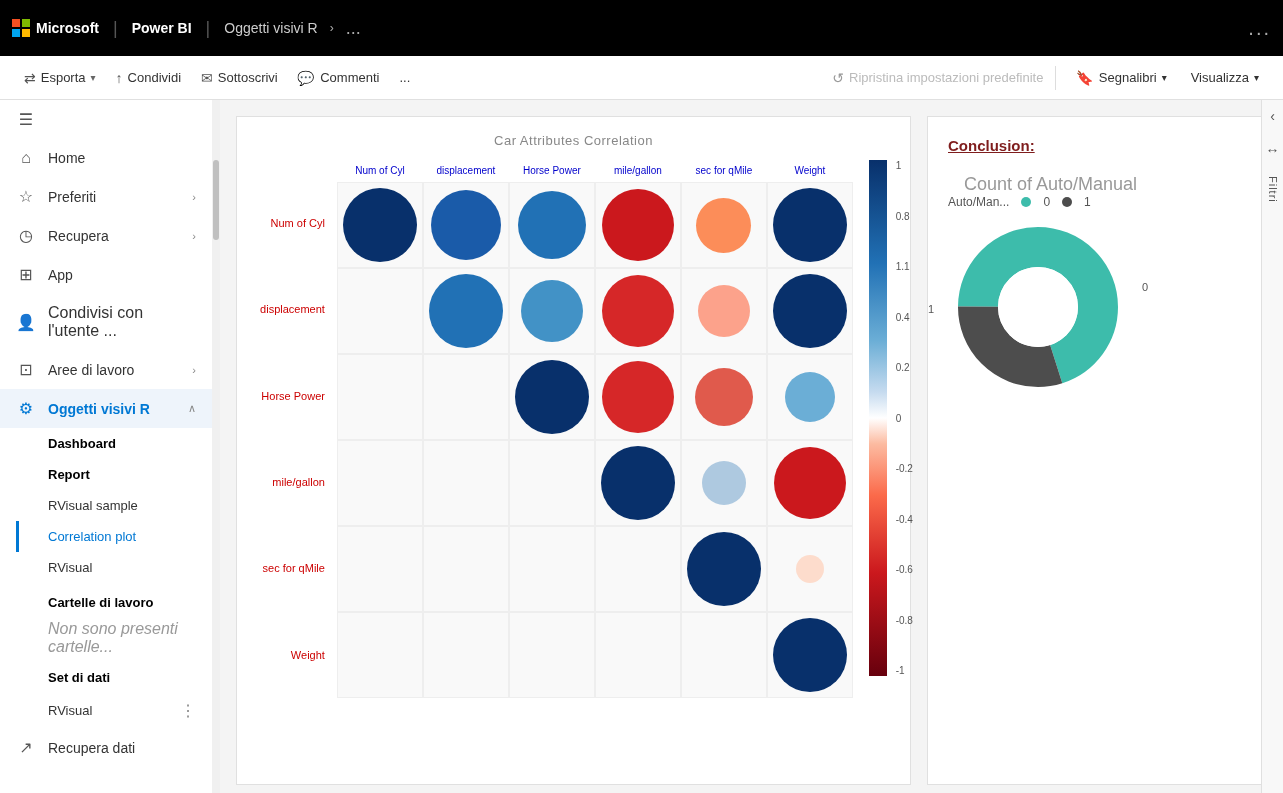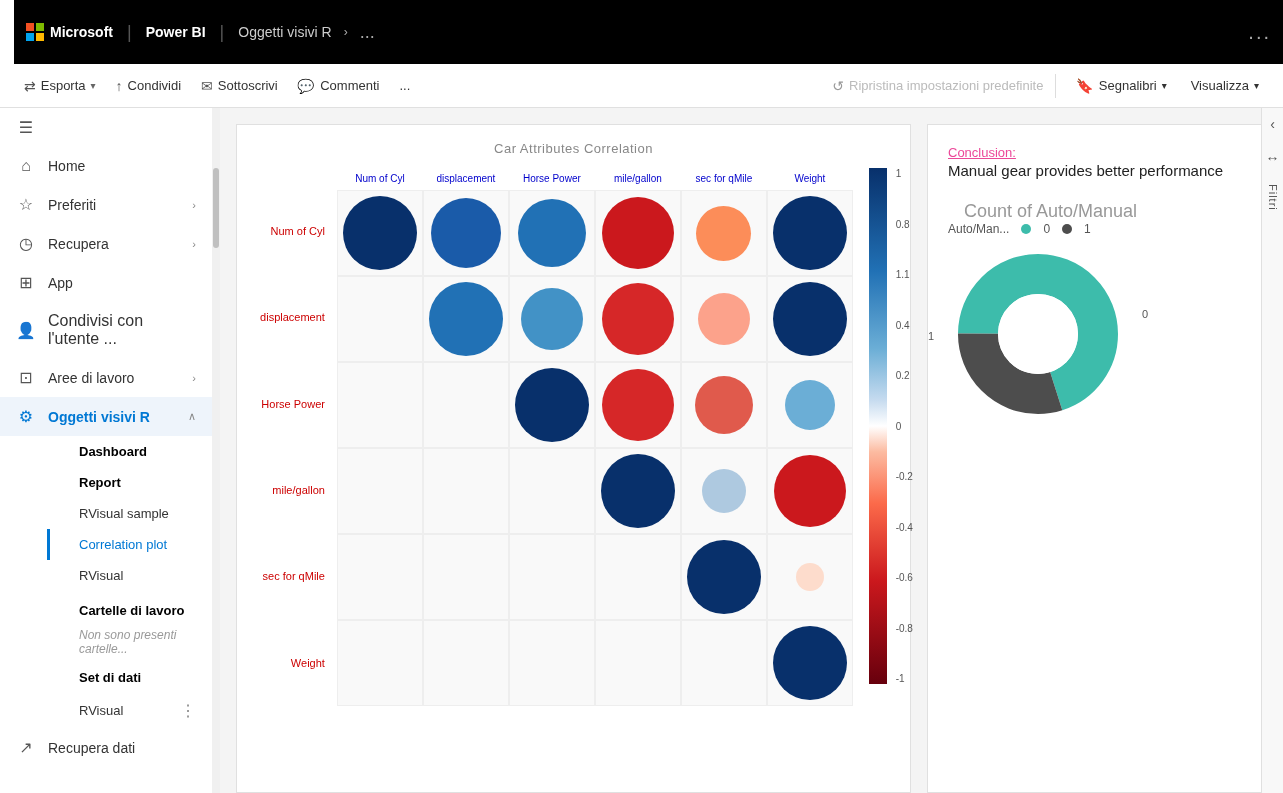--- a/index.html
+++ b/index.html
@@ -1,27 +1,26 @@
 <!DOCTYPE html>
 <html><head>
   <meta charset="utf-8">
   <style>
     * { box-sizing: border-box; margin: 0; padding: 0; }
     body { font-family: 'Segoe UI', Arial, sans-serif; background: #fff; width: 1283px; height: 793px; overflow: hidden; }
 
     
     .top-bar {
-      height: 64px;
+      height: 56px;
       background: #000;
       display: flex;
       align-items: center;
       padding: 0 12px;
       gap: 12px;
       color: #fff;
-      margin-left: 14px;
     }
     .top-bar .ms-logo {
       display: flex; align-items: center; gap: 6px;
     }
     .ms-squares { display: grid; grid-template-columns: 1fr 1fr; gap: 2px; width: 18px; height: 18px; }
     .ms-sq { width: 8px; height: 8px; }
     .sq1 { background: #f25022; }
     .sq2 { background: #7fba00; }
     .sq3 { background: #00a4ef; }
     .sq4 { background: #ffb900; }
@@ -70,24 +69,23 @@
       cursor: pointer;
       font-size: 14px;
       color: #333;
       border-radius: 0;
       position: relative;
     }
     .sidebar-item .si-icon { font-size: 16px; color: #555; width: 20px; text-align: center; }
     .sidebar-item .si-label { flex: 1; }
     .sidebar-item .si-arrow { font-size: 11px; color: #888; }
     .sidebar-sub {
-      padding-left: 60px;
+      padding-left: 48px;
       font-size: 14px;
       color: #555;
-      margin-left: 19px;
     }
     .sidebar-sub-item {
       padding: 8px 16px 8px 0;
       cursor: pointer;
       color: #333;
       font-size: 13px;
     }
     .sidebar-sub-item.bold { font-weight: 700; color: #000; }
     .sidebar-sub-item.active { font-weight: 400; color: #0078d4; }
 
@@ -189,24 +187,24 @@
     .right-panel {
       width: 340px;
       background: #fff;
       border: 1px solid #e0e0e0;
       padding: 20px;
       display: flex;
       flex-direction: column;
       gap: 12px;
     }
     .conclusion-title {
-      font-size: 13px;
-      font-weight: 400;
+      font-size: 15px;
+      font-weight: 700;
       text-decoration: underline;
-      color: #ec4899;
+      color: #7f1d1d;
     }
     .conclusion-text {
       font-size: 15px;
       color: #222;
       line-height: 1.4;
     }
     .count-title {
       font-size: 18px;
       color: #999;
       font-weight: 300;
@@ -356,21 +354,21 @@
       <div class="sidebar-sub" style="position:relative;">
         <div class="sidebar-sub-item bold">Dashboard</div>
         <div class="sidebar-sub-item bold">Report</div>
         <div class="sidebar-sub-item">RVisual sample</div>
         <div class="sidebar-sub-item active" style="position:relative;">
           <span style="position:absolute;left:-32px;top:0;bottom:0;width:3px;background:#0078d4;"></span>
           Correlation plot
         </div>
         <div class="sidebar-sub-item">RVisual</div>
         <div class="sidebar-sub-item bold" style="padding-left:0;margin-top:4px;">Cartelle di lavoro</div>
-        <div style="font-size:12px;color:#999;font-style:italic;padding:2px 0;">Non sono presenti cartelle...</div>
+        <div style="font-size:16px;color:#999;font-style:italic;padding:2px 0;">Non sono presenti cartelle...</div>
         <div class="sidebar-sub-item bold" style="padding-left:0;margin-top:4px;">Set di dati</div>
         <div class="sidebar-sub-item" style="display:flex;align-items:center;justify-content:space-between;">
           <span>RVisual</span>
           <span style="font-size:16px;color:#888;">⋮</span>
         </div>
       </div>
 
       <div class="sidebar-item" style="margin-top:auto;">
         <span class="si-icon">↗</span>
         <span class="si-label">Recupera dati</span>
@@ -520,21 +518,20 @@
               <span>-0.8</span>
               <span>-1</span>
             </div>
           </div>
         </div>
       </div>
 
       <div class="right-panel">
         <div>
           <div class="conclusion-title">Conclusion:</div>
-          <div class="conclusion-text">Manual gear provides better performance</div>
         </div>
         <div>
           <div class="count-title">Count of Auto/Manual</div>
           <div class="count-legend">
             <span>Auto/Man...</span>
             <span class="legend-dot" style="background:#3dbcab;"></span>
             <span>0</span>
             <span class="legend-dot" style="background:#4d4d4d;"></span>
             <span>1</span>
           </div>

